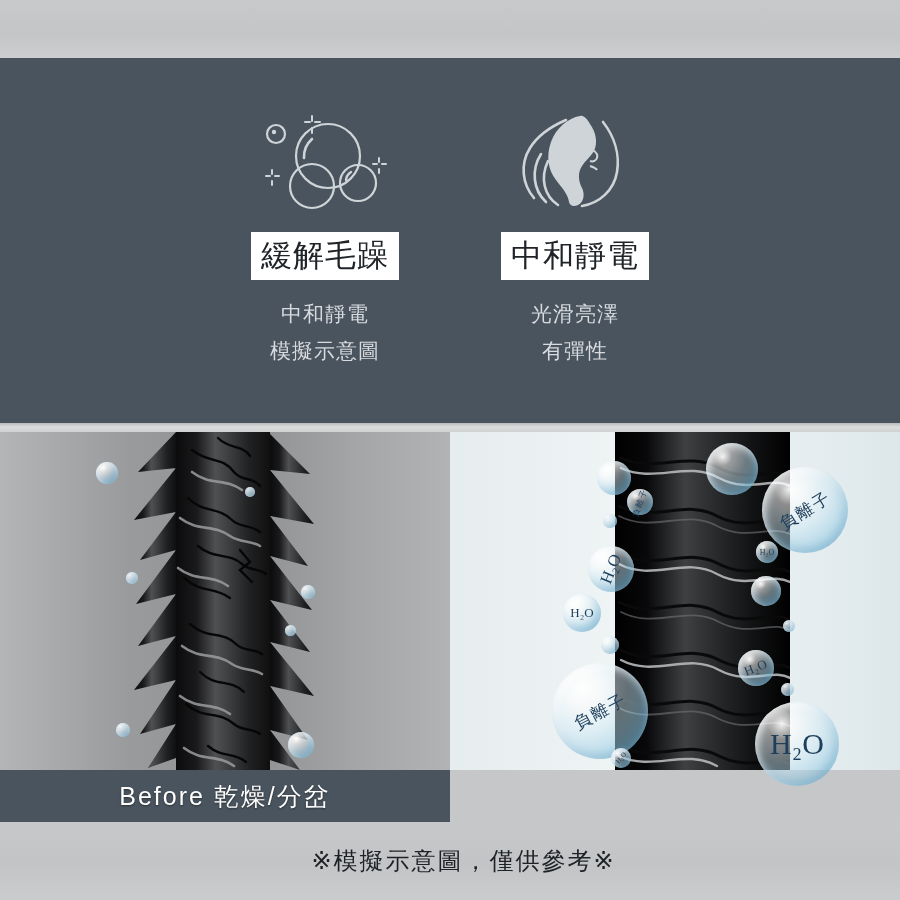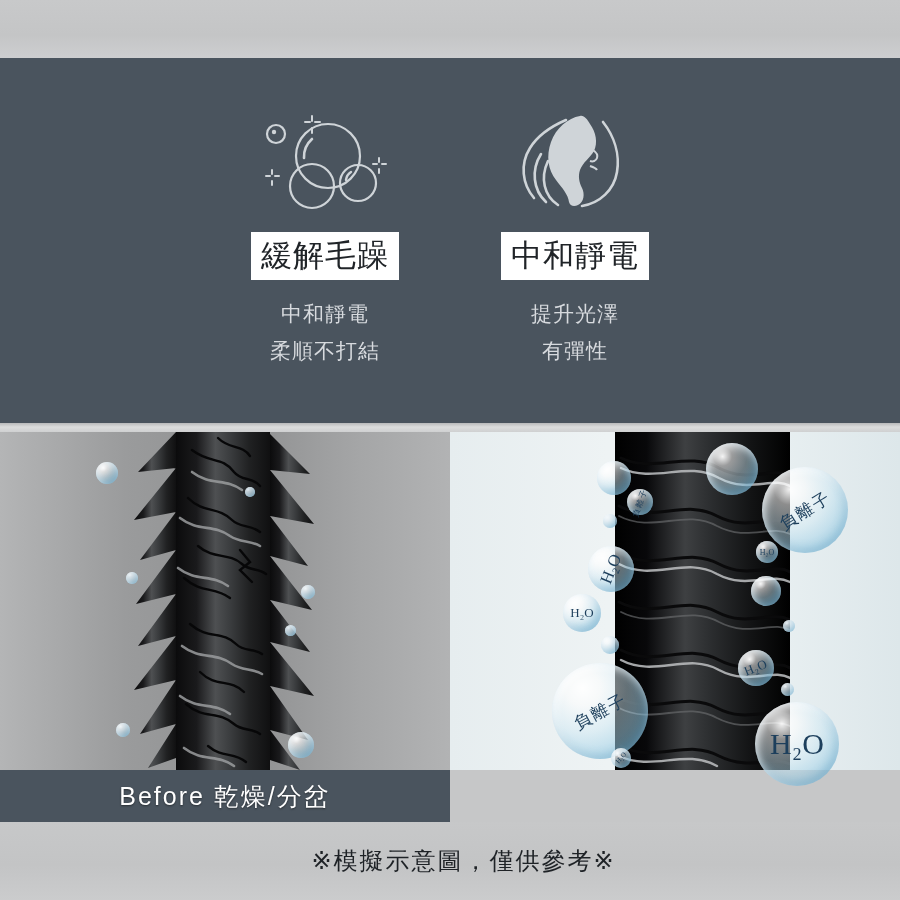--- a/index.html
+++ b/index.html
@@ -202,42 +202,42 @@
             <path d="M101 66 A11 11 0 0 0 96 74" stroke-width="2.4"></path>
             <g stroke-width="2">
               <path d="M62 10 v5 M62 22 v5 M55 16 h5 M65 16 h5"></path>
               <path d="M22 64 v4 M22 75 v4 M16 70 h4 M25 70 h4"></path>
               <path d="M129 52 v4 M129 63 v4 M123 58 h4 M132 58 h4"></path>
             </g>
           </svg>
         </div>
         <div class="benefit-title">緩解毛躁</div>
         <div class="benefit-sub">中和靜電</div>
-        <div class="benefit-sub second">柔順不打結</div>
+        <div class="benefit-sub second">模擬示意圖</div>
       </div>
 
 
       <div class="benefit-col">
         <div class="benefit-icon">
           <svg width="130" height="108" viewBox="0 0 130 108" fill="none">
             <g stroke="#cfd4d8" stroke-width="2.6" fill="none" stroke-linecap="round">
               <path d="M93 16 C104 30 110 48 107 66 C104 84 90 97 72 100"></path>
               <path d="M24 92 C12 78 10 58 20 42 C28 29 42 20 56 14"></path>
               <path d="M36 96 C23 84 21 64 31 48"></path>
               <path d="M48 99 C34 90 30 72 38 55"></path>
             </g>
             <path d="M70 10 C58 12 46 22 41 36 C36 50 38 64 46 74 C52 82 58 88 59 96
                      C60 100 64 101 68 99 C74 96 75 88 72 82 C69 76 68 70 70 64
                      C73 56 80 52 84 45 C88 37 86 26 80 18 C77 13 74 9 70 10 Z" fill="#cfd4d8"></path>
             <path d="M83 44 C86 46 88 49 87 52 C86 55 83 56 80 55" fill="none" stroke="#cfd4d8" stroke-width="2"></path>
             <path d="M80 60 C83 61 86 62 87 64" fill="none" stroke="#cfd4d8" stroke-width="2"></path>
           </svg>
         </div>
         <div class="benefit-title">中和靜電</div>
-        <div class="benefit-sub">提升光澤</div>
+        <div class="benefit-sub">光滑亮澤</div>
         <div class="benefit-sub second">有彈性</div>
       </div>
 
     </div>
   </div>
 
   <div class="sep-light"></div>
 
   <div class="compare">
 

